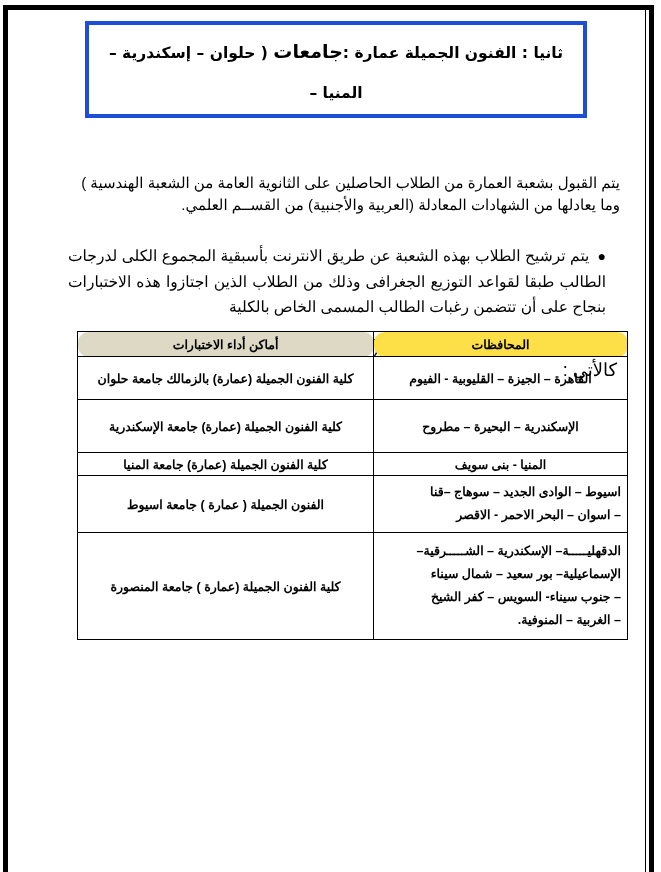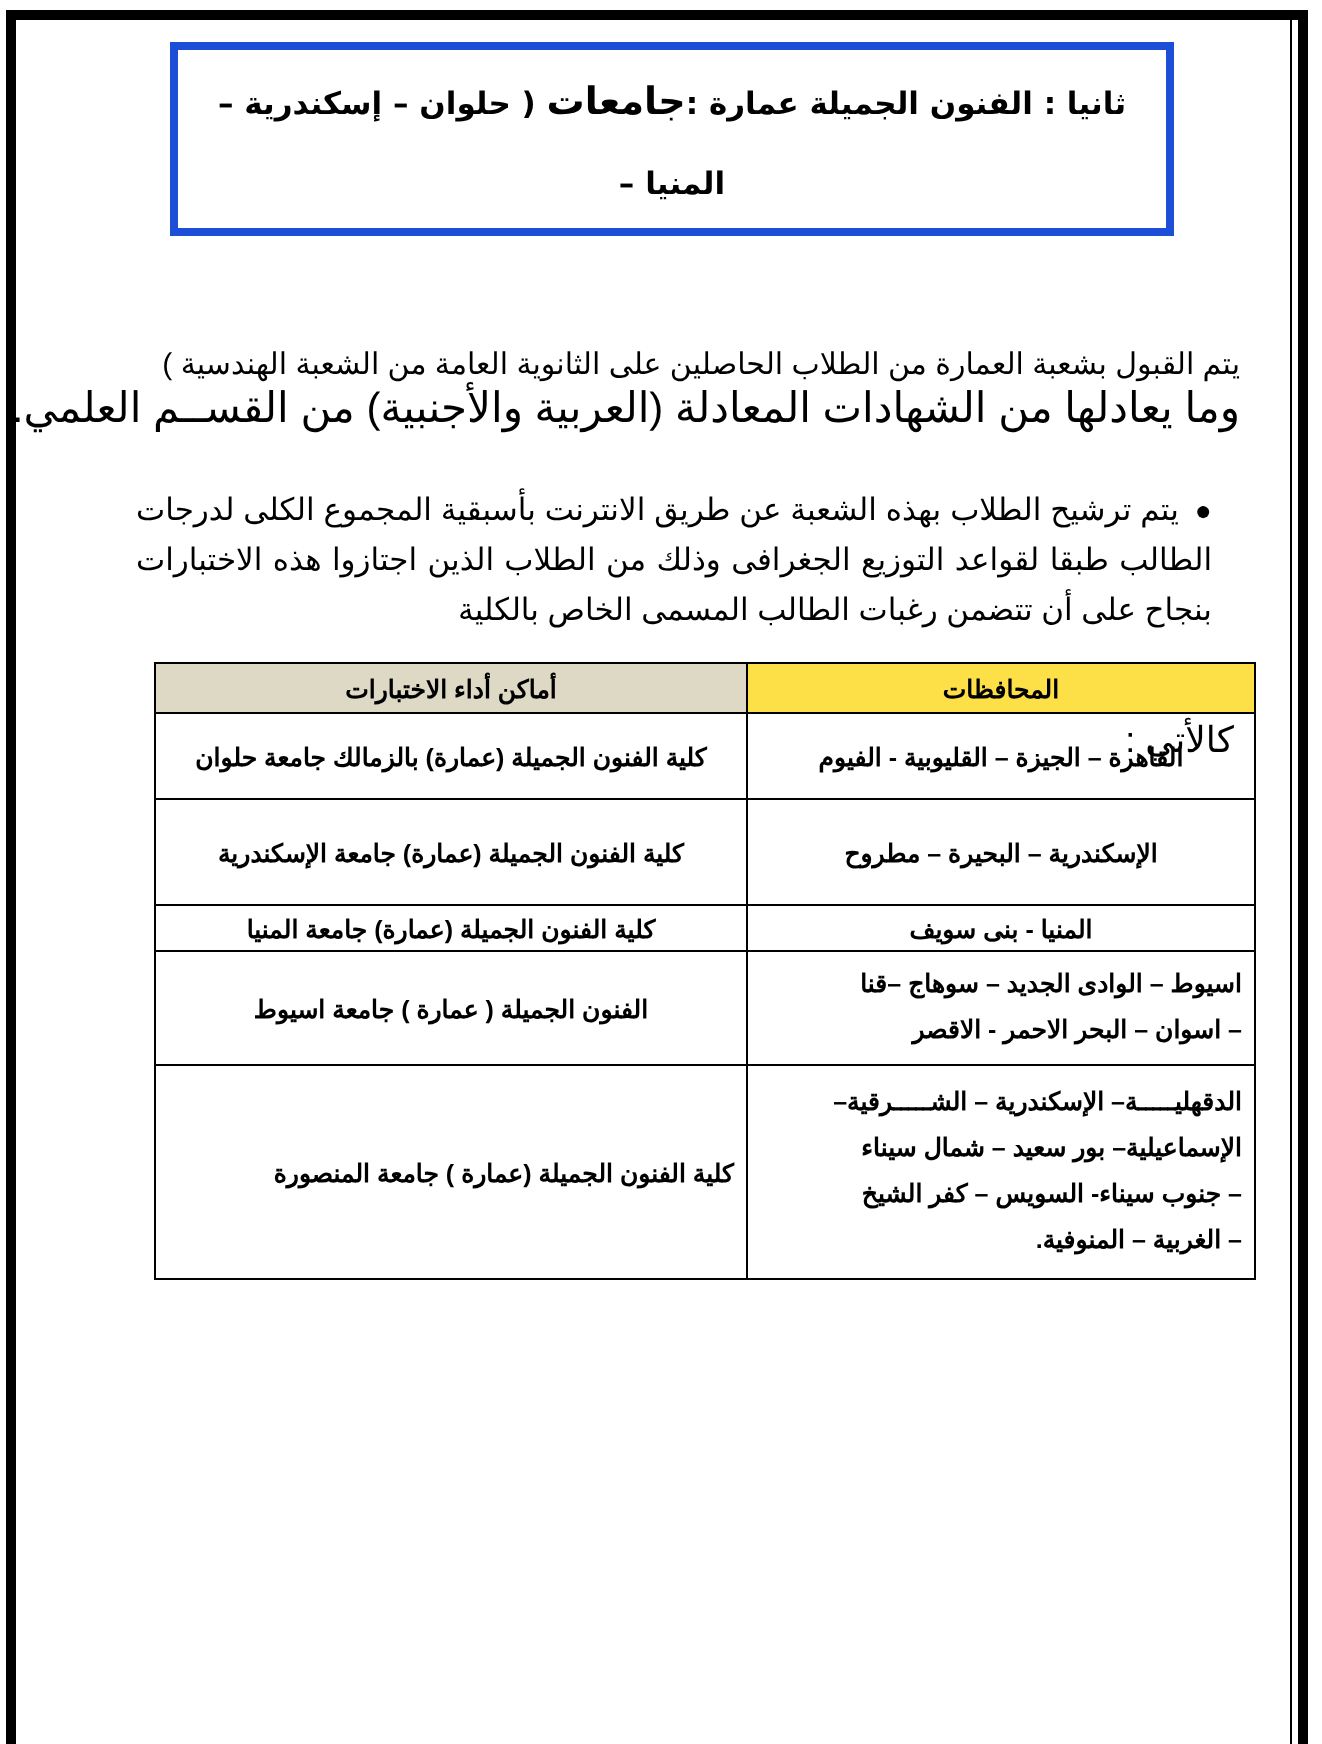--- a/index.html
+++ b/index.html
@@ -19,40 +19,40 @@
       font-family: "DejaVu Sans", sans-serif; font-weight: bold; font-size: 15.5px;
       line-height: 40px; padding: 6px 10px 0 10px;
     }
     .title-box .big { font-size: 19px; }
     .para {
       position: absolute; direction: rtl; text-align: right;
       font-family: "Liberation Sans", sans-serif;
       margin-top: 44px;
     }
     .p1 { left: 100px; top: 128px; width: 520px; font-size: 15px; line-height: 22px; white-space: nowrap; }
-    .p1 .l2 { font-size: 21px; }
+    .p1 .l2 { font-size: 15px; }
     .p2 { left: 68px; top: 199px; width: 538px; font-size: 15.5px; line-height: 25px; text-align: justify; text-align-last: right; }
     .p2 .bullet { font-size: 14px; margin-left: 8px; }
     .p3 { left: 139px; top: 290px; width: 478px; font-size: 18px; line-height: 24px; }
     table.exams {
       position: absolute; left: 77px; top: 331px; width: 551px;
       border-collapse: collapse; direction: rtl;
       font-family: "Liberation Sans", sans-serif; font-weight: bold; font-size: 12.5px;
     }
     table.exams th, table.exams td {
       border: 1.5px solid #000; text-align: center; vertical-align: middle; padding: 0 6px;
     }
-    table.exams th { background: #ddd9c4; height: 24px; font-size: 12.5px; }
+    table.exams th { background: #ddd9c4; height: 24px; font-size: 12.5px; border-radius: 11px; }
     table.exams td.gov { width: 241px; }
     table.exams td.multi { text-align: right; line-height: 23px; padding: 2px 6px; }
     tr.r1 td { height: 42px; }
     tr.r2 td { height: 52px; }
     tr.r3 td { height: 22px; }
     tr.r4 td { height: 52px; }
-    tr.r5 td { height: 102px; text-align: right; }
+    tr.r5 td { height: 102px; }
   </style>
 </head>
 <body>
 
 <div class="page-frame"></div>
 
 <div class="title-box">
   <div><span>ثانيا : الفنون الجميلة عمارة  :</span><span class="big">جامعات</span><span> ( حلوان – إسكندرية – المنيا –</span></div>
 </div>
 

